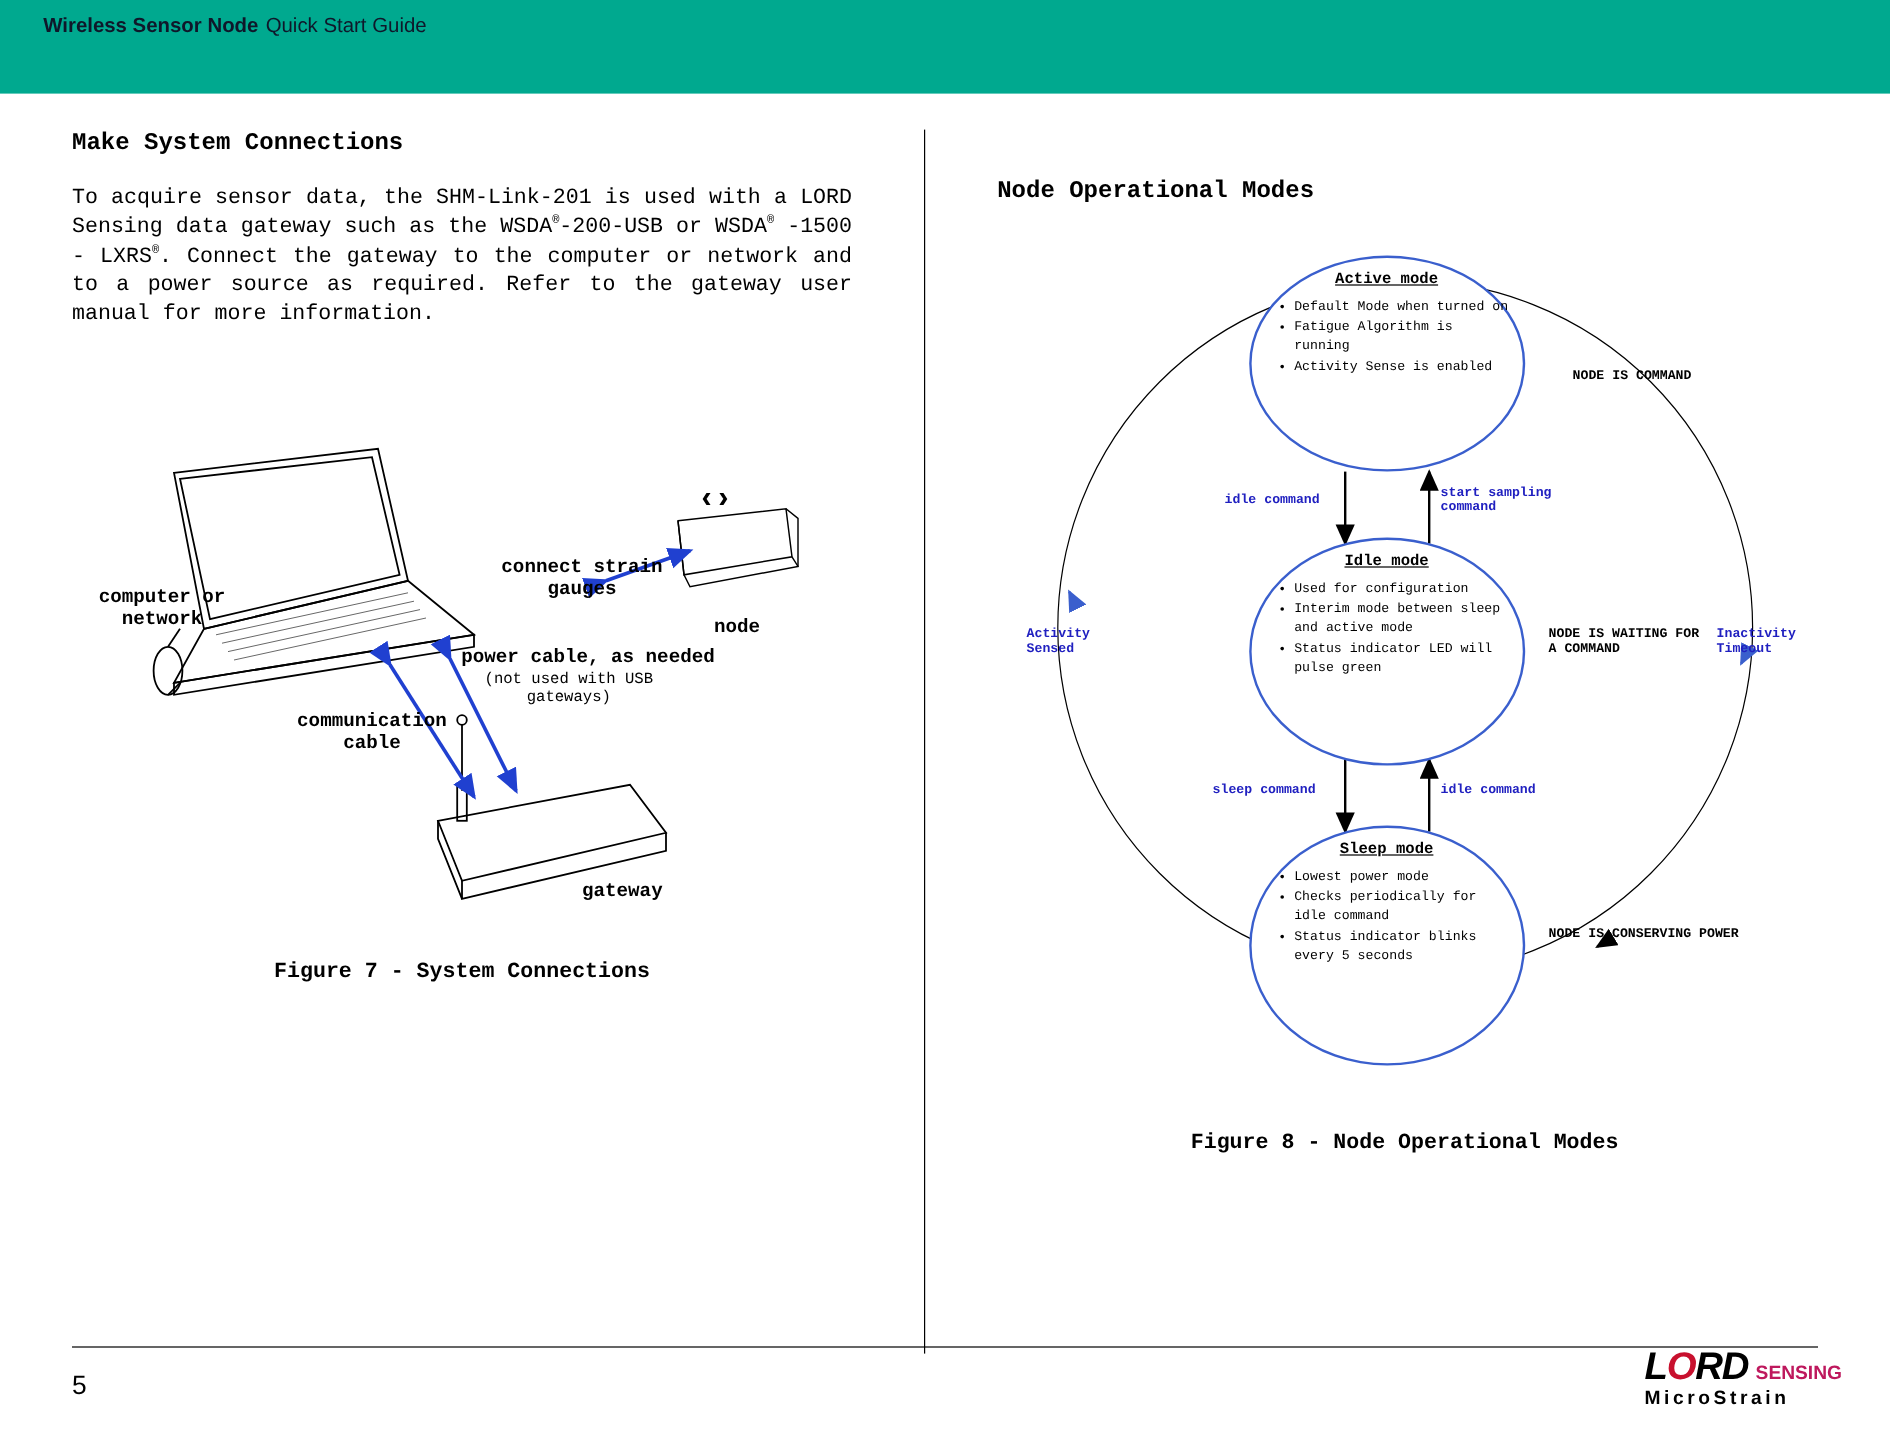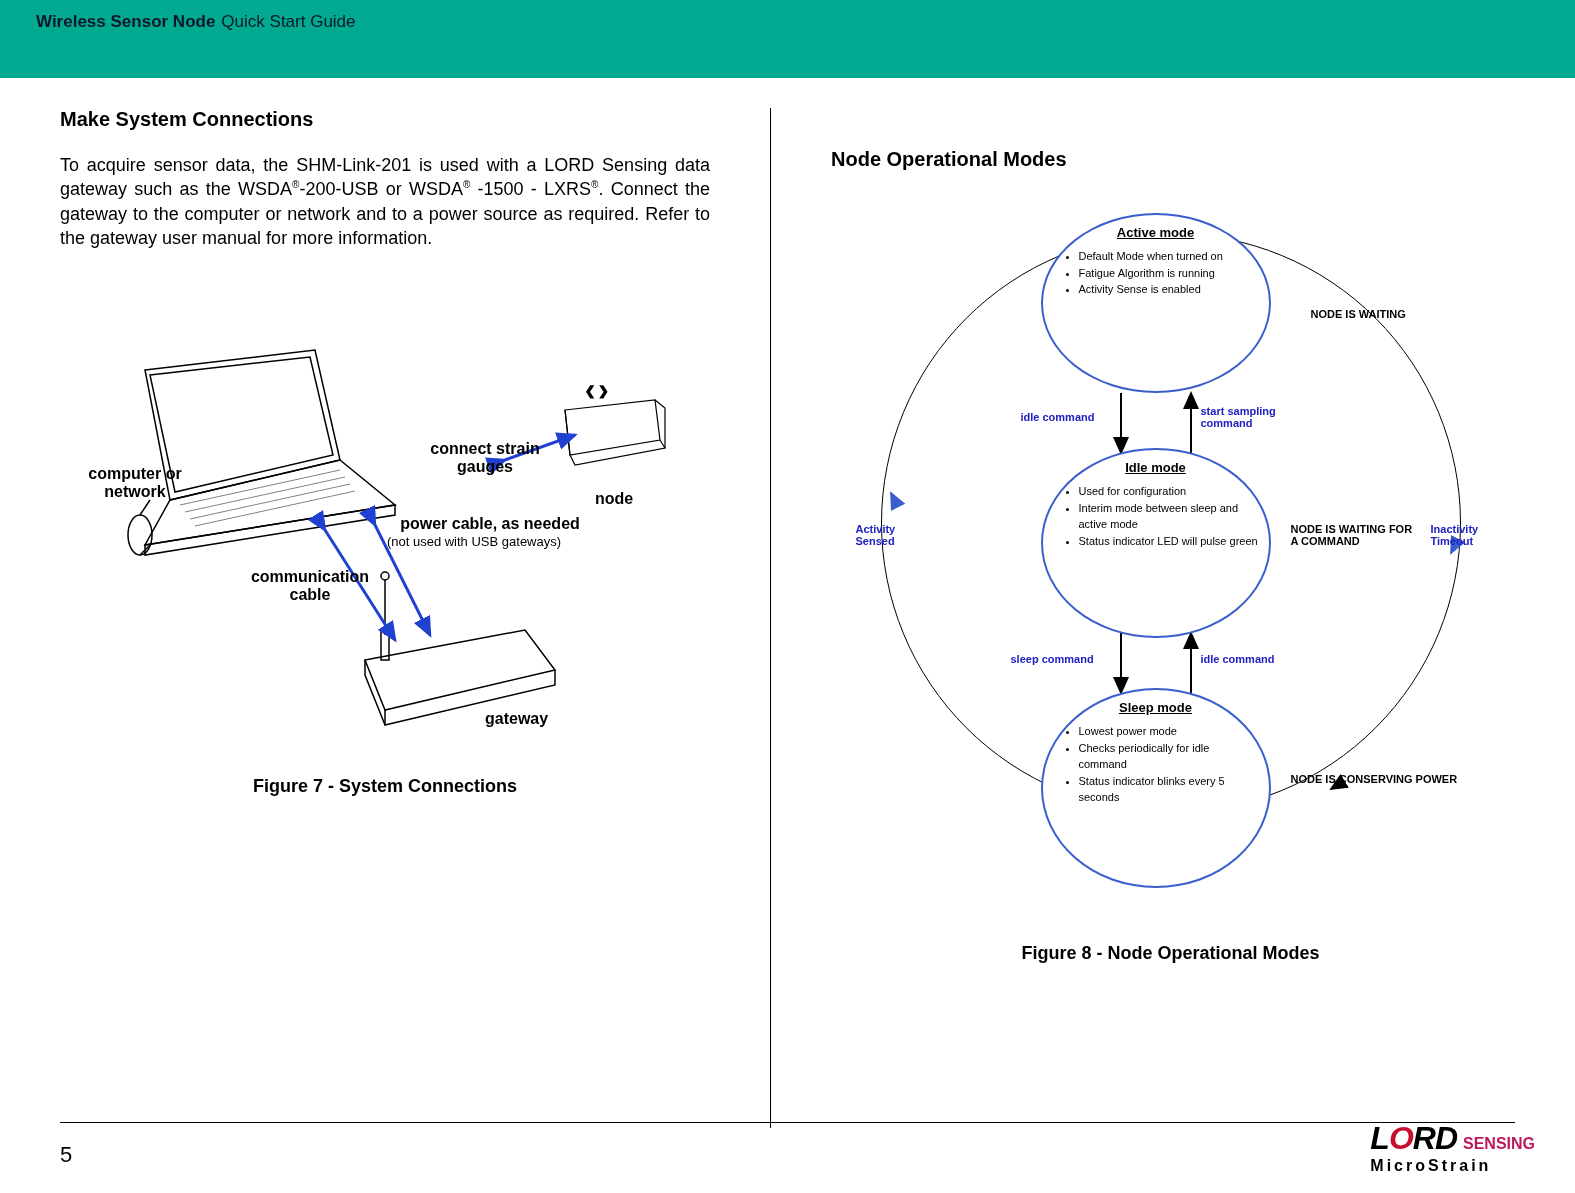--- a/index.html
+++ b/index.html
@@ -1,19 +1,19 @@
 <!DOCTYPE html>
 <html><head>
 <meta charset="utf-8">
 <style>
 * { box-sizing: border-box; margin: 0; padding: 0; }
 body { font-family: Arial, Helvetica, sans-serif; background: #fff; width: 1575px; height: 1193px; position: relative; color: #000; }
 .header { background: #00a98f; color: #0f172a; height: 78px; padding: 12px 36px; display: flex; align-items: flex-start; font-size: 17px; }
 .header .bold { font-weight: 700; margin-right: 6px; }
-.content { display: flex; padding: 30px 60px 0 60px; height: 1050px; position: relative; }
+.content { display: flex; padding: 30px 60px 0 60px; height: 1050px; position: relative; font-family: Liberation Mono, monospace; }
 .col-left { width: 710px; padding-right: 60px; }
 .col-right { width: 740px; padding-left: 60px; border-left: 1px solid #000; }
 h2.section { font-size: 20px; font-weight: 700; margin-bottom: 22px; }
 .para { font-size: 18px; line-height: 1.35; text-align: justify; }
 sup { font-size: 10px; }
 .fig-container { position: relative; width: 600px; height: 430px; margin: 80px auto 0 auto; }
 .fig-caption { text-align: center; font-weight: 700; font-size: 18px; margin-top: 16px; }
 .diagram { position: relative; width: 620px; height: 750px; margin: 10px auto 0 auto; }
 .mode-circle { position: absolute; border: 2px solid #3a5fcd; border-radius: 50%; background: #fff; padding: 10px; text-align: left; }
 .mode-title { text-align: center; font-weight: 700; text-decoration: underline; font-size: 13px; margin-bottom: 8px; }
@@ -169,21 +169,21 @@
         </ul>
       </div>
 
       <div class="cmd-label" style="left:160px; top:218px;">idle command</div>
       <div class="cmd-label" style="left:340px; top:212px; width:100px;">start sampling command</div>
       <div class="cmd-label" style="left:150px; top:460px;">sleep command</div>
       <div class="cmd-label" style="left:340px; top:460px;">idle command</div>
       <div class="cmd-label" style="left:-5px; top:330px; width:60px;">Activity Sensed</div>
       <div class="cmd-label" style="left:570px; top:330px; width:70px;">Inactivity Timeout</div>
 
-      <div class="state-label" style="left:450px; top:115px;">NODE IS WAITING</div>
+      <div class="state-label" style="left:450px; top:115px;">NODE IS COMMAND</div>
       <div class="state-label" style="left:430px; top:330px; width:130px;">NODE IS WAITING FOR A COMMAND</div>
       <div class="state-label" style="left:430px; top:580px;">NODE IS CONSERVING POWER</div>
 
     </div>
     <div class="fig-caption" style="margin-top:0;">Figure 8 - Node Operational Modes</div>
   </div>
 
 </div>
 
 <div class="footer-rule"></div>

